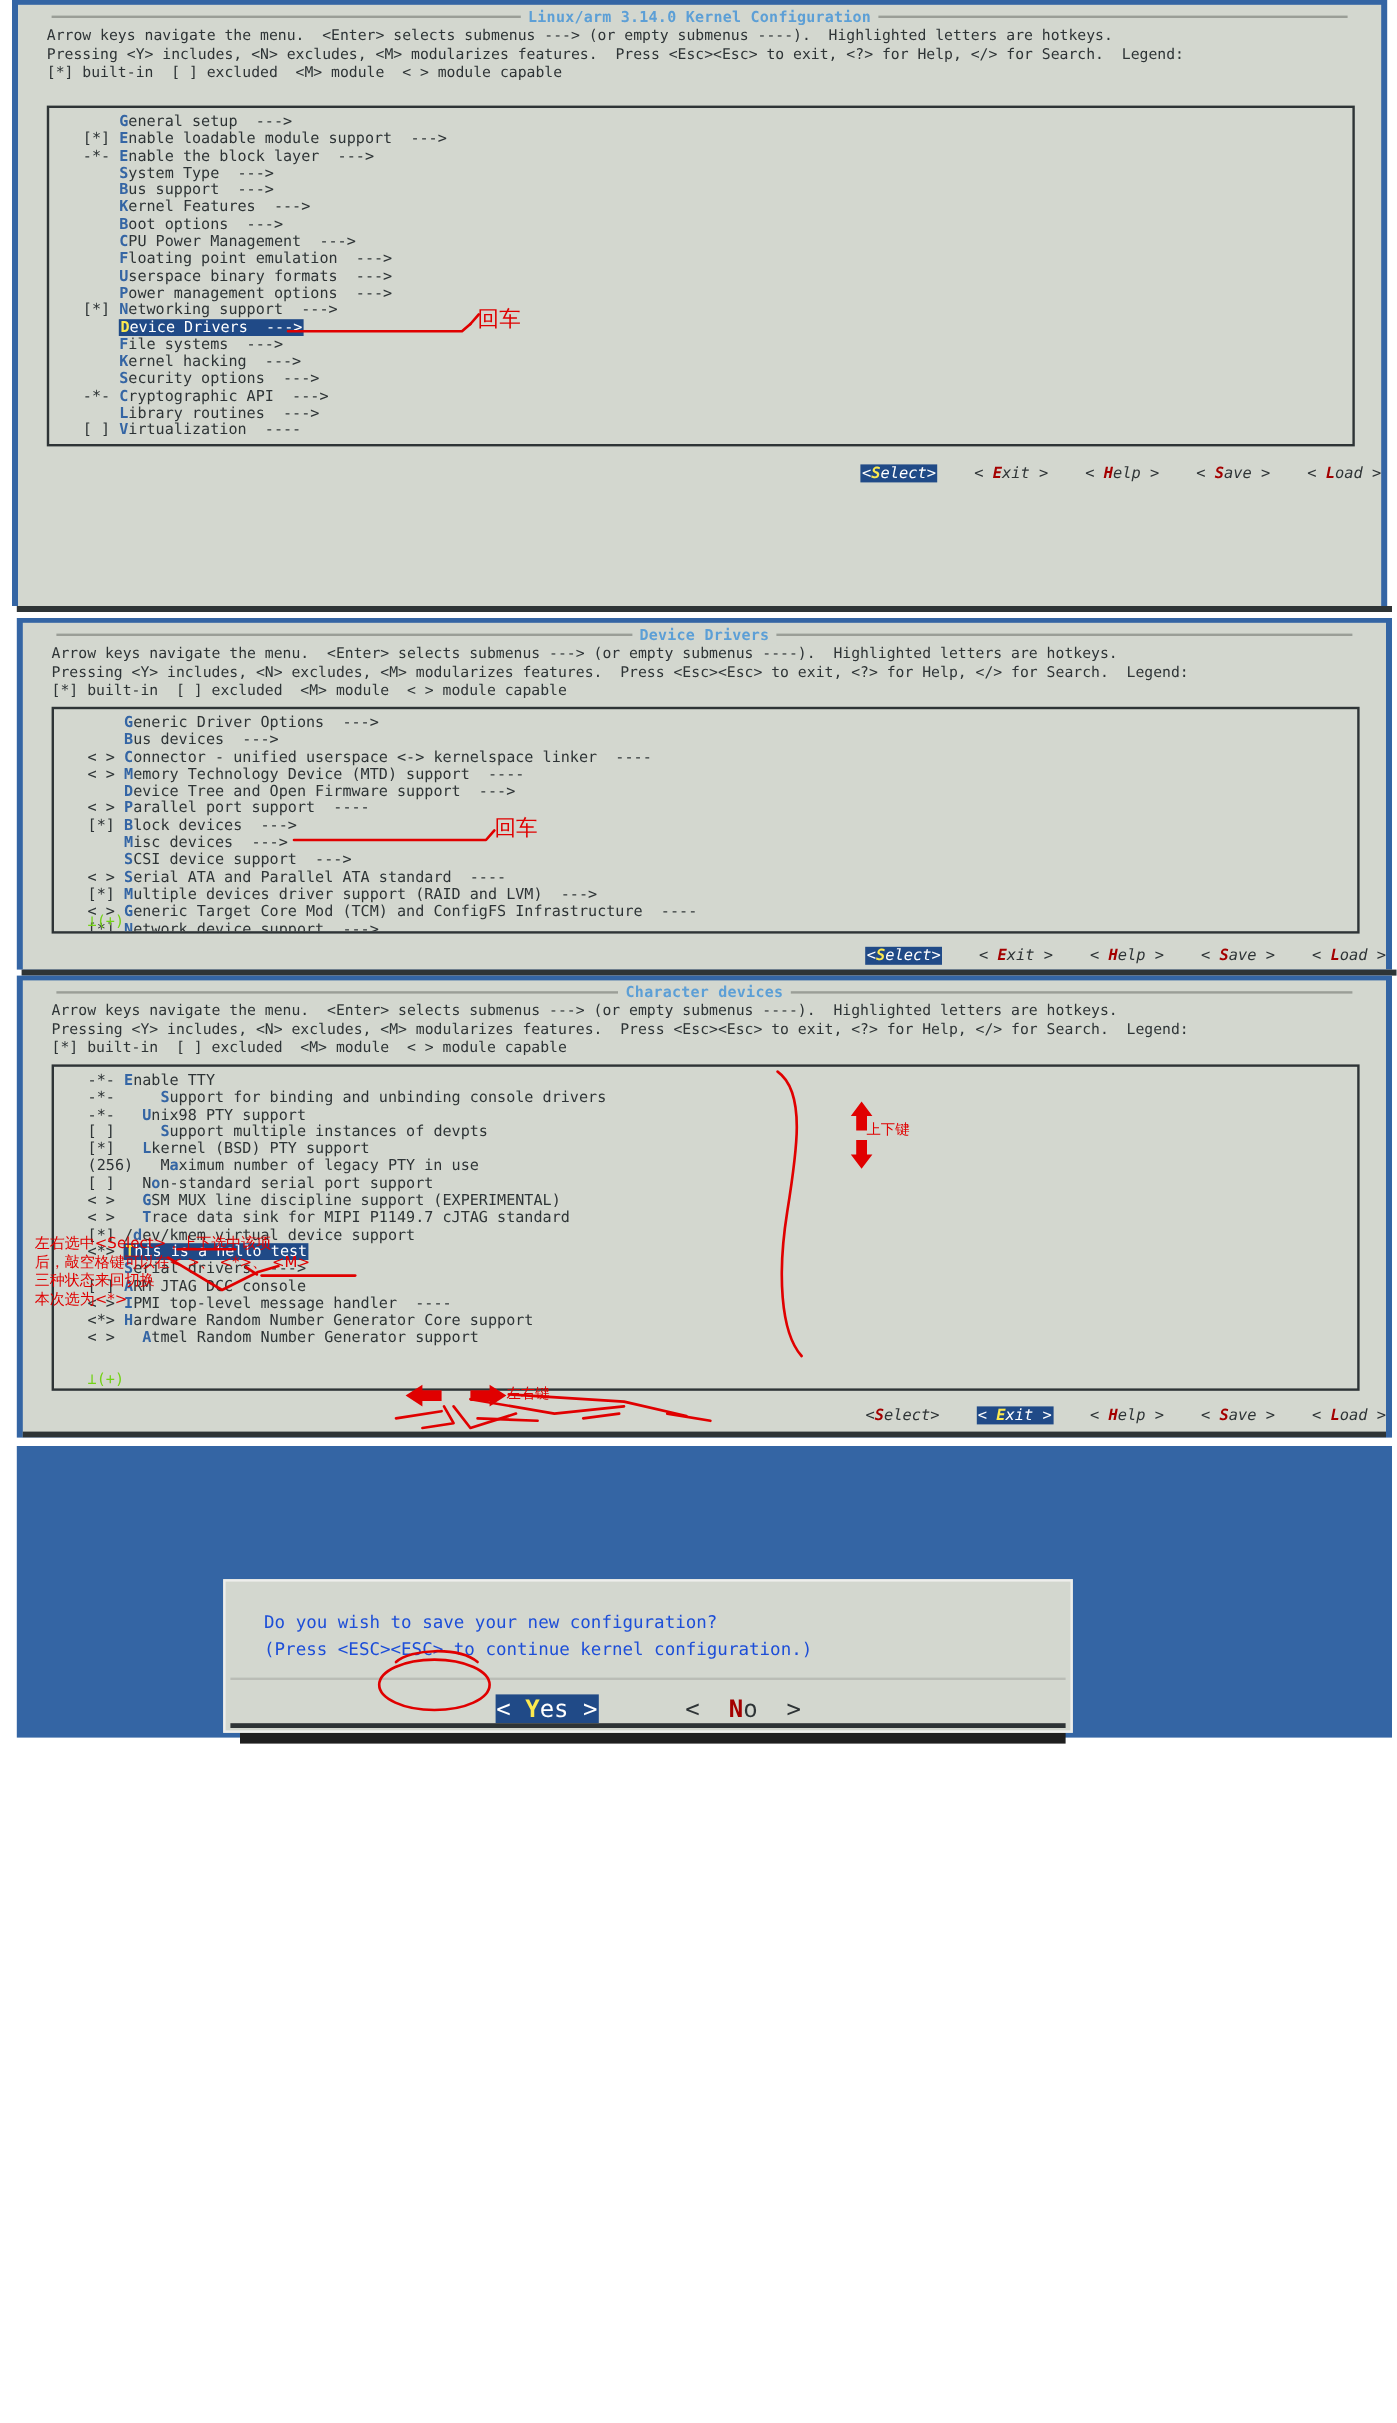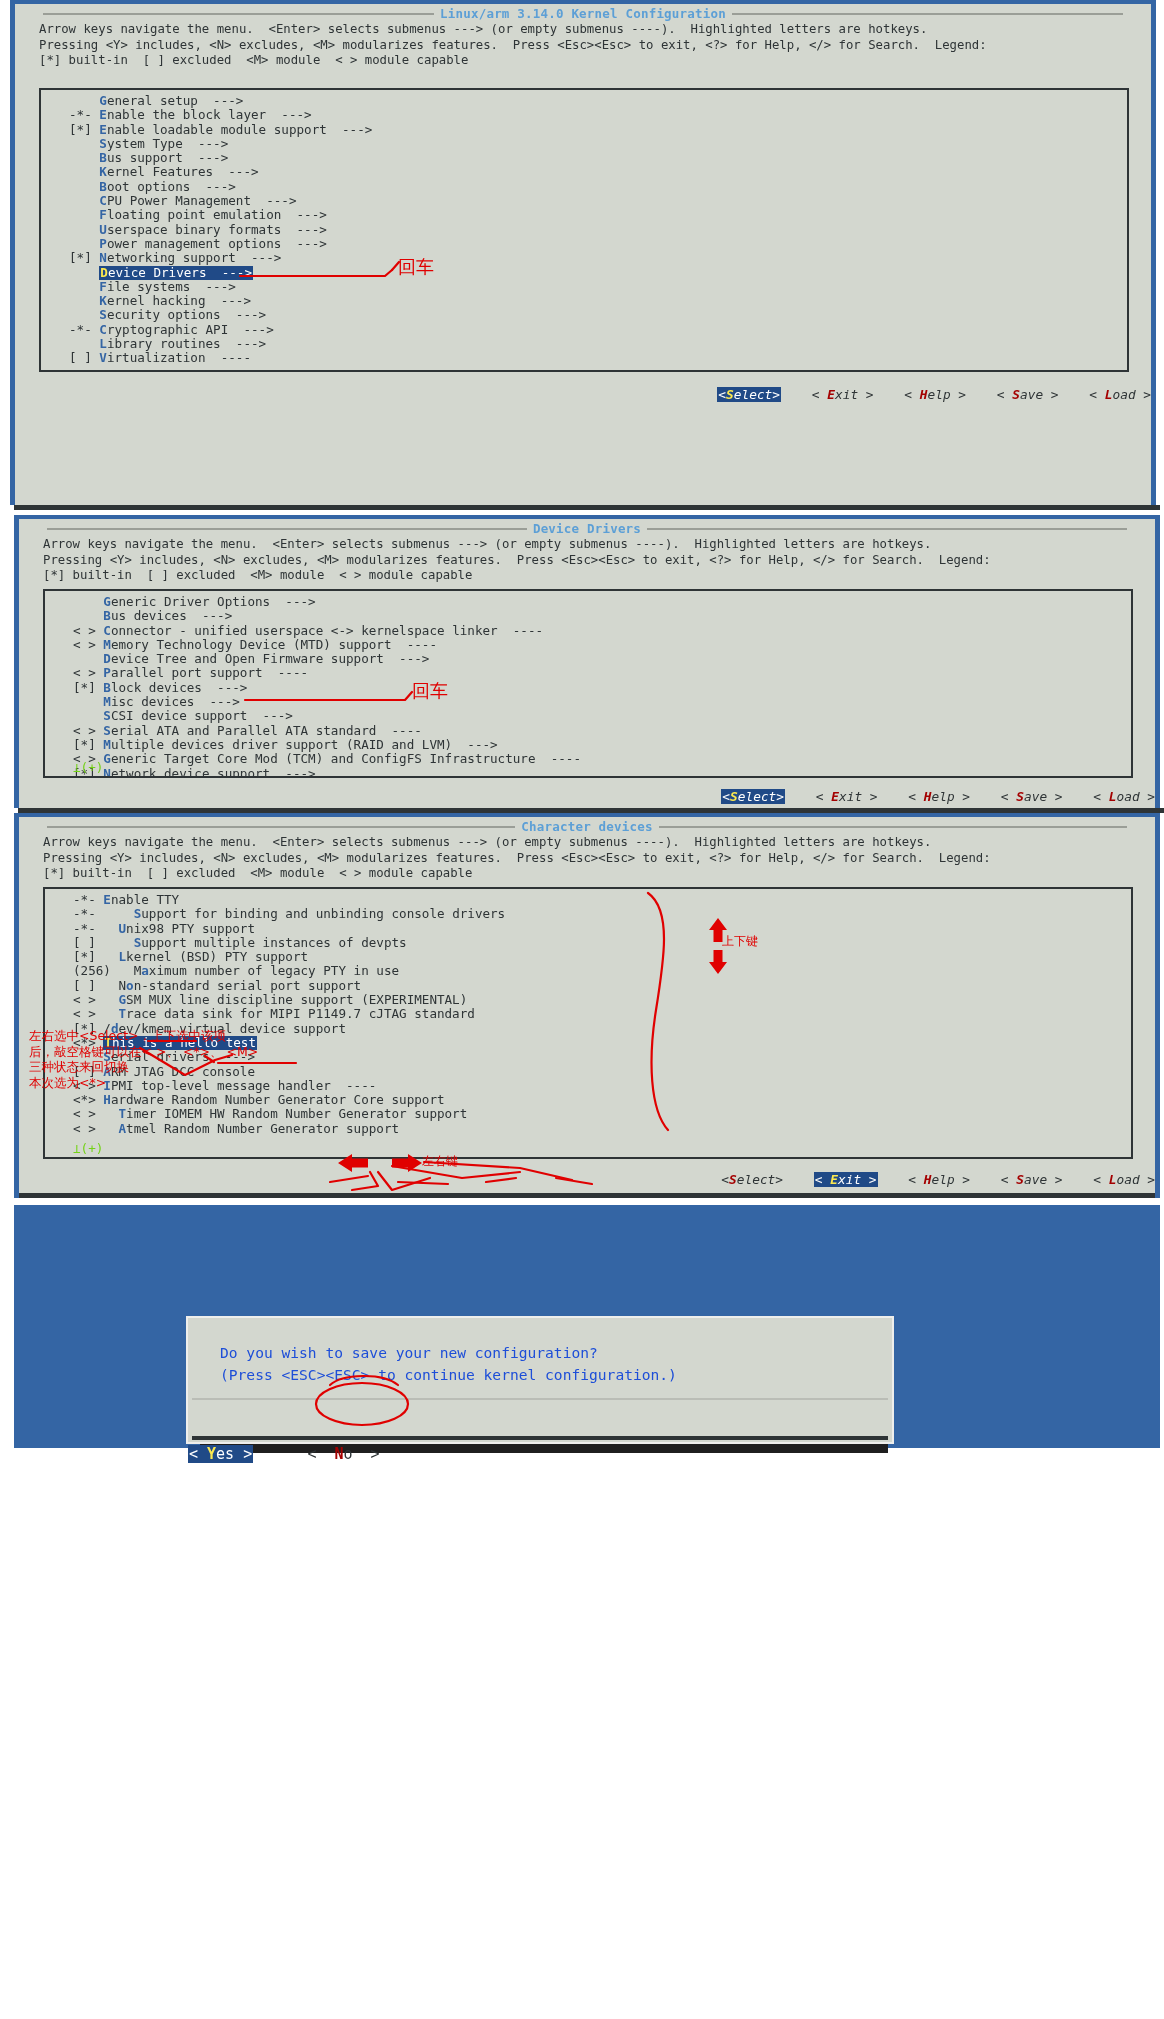--- a/index.html
+++ b/index.html
@@ -27,21 +27,21 @@
   .btn-sel .btn-hk{color:#fce94f;}
   .mc-bottomline{position:absolute;left:0;right:0;height:5px;background:#2e3436;}
   .shadowbar{position:absolute;background:#2e3436;}
 
   
   .dlg-bg{position:absolute;background:#3465a4;}
   .dlg-shadow{position:absolute;background:#1f1f1f;}
   .dlg{position:absolute;background:#d3d7cf;border:2px solid #eeeeec;box-sizing:border-box;}
   .dlg-text{position:absolute;white-space:pre;font-size:14.6px;line-height:22px;color:#1d4ed8;}
   .dlg-sep{position:absolute;left:4px;right:4px;border-top:2px solid #babdb6;}
-  .dlg-btns{position:absolute;left:0;right:0;text-align:left;white-space:pre;font-size:15px;color:#2e3436;margin-top:33px;}
+  .dlg-btns{position:absolute;left:0;right:0;text-align:center;white-space:pre;font-size:20px;color:#2e3436;}
   .dlg-under{position:absolute;left:4px;right:4px;height:4px;background:#2e3436;}
 
   
   .ann{position:absolute;color:#e00000;font-family:"DejaVu Sans","Liberation Sans",sans-serif;}
   .ann-cjk{font-size:13px;line-height:18px;white-space:pre;}
   svg.overlay{position:absolute;left:0;top:0;width:1164px;height:2019px;pointer-events:none;}
 
   
   .footer-cmd{position:absolute;font-family:"DejaVu Sans","Liberation Sans",sans-serif;
               font-size:19px;color:#1a1a1a;}
@@ -56,22 +56,22 @@
   <div class="mc" id="p1" style="left:10px;top:0px;width:1146px;height:505px;">
     <div class="mc-inner">
       <div class="mc-titlerule"></div>
       <div class="mc-title"><span>Linux/arm 3.14.0 Kernel Configuration</span></div>
       <div class="mc-help"><span>Arrow keys navigate the menu.  &lt;Enter&gt; selects submenus ---&gt; (or empty submenus ----).  Highlighted letters are hotkeys.</span>
 <span>Pressing &lt;Y&gt; includes, &lt;N&gt; excludes, &lt;M&gt; modularizes features.  Press &lt;Esc&gt;&lt;Esc&gt; to exit, &lt;?&gt; for Help, &lt;/&gt; for Search.  Legend:</span>
 <span>[*] built-in  [ ] excluded  &lt;M&gt; module  &lt; &gt; module capable</span></div>
       <div class="mc-list" style="left:24px;right:22px;top:84px;height:280px;">
         <div class="mc-listinner" id="p1rows">
             <div class="row"><span>    </span><span><span class="hk">G</span><span>eneral setup  ---&gt;</span></span></div>
+            <div class="row"><span>[*] </span><span><span class="hk">E</span><span>nable loadable module support  ---&gt;</span></span></div>
             <div class="row"><span>-*- </span><span><span class="hk">E</span><span>nable the block layer  ---&gt;</span></span></div>
-            <div class="row"><span>[*] </span><span><span class="hk">E</span><span>nable loadable module support  ---&gt;</span></span></div>
             <div class="row"><span>    </span><span><span class="hk">S</span><span>ystem Type  ---&gt;</span></span></div>
             <div class="row"><span>    </span><span><span class="hk">B</span><span>us support  ---&gt;</span></span></div>
             <div class="row"><span>    </span><span><span class="hk">K</span><span>ernel Features  ---&gt;</span></span></div>
             <div class="row"><span>    </span><span><span class="hk">B</span><span>oot options  ---&gt;</span></span></div>
             <div class="row"><span>    </span><span><span class="hk">C</span><span>PU Power Management  ---&gt;</span></span></div>
             <div class="row"><span>    </span><span><span class="hk">F</span><span>loating point emulation  ---&gt;</span></span></div>
             <div class="row"><span>    </span><span><span class="hk">U</span><span>serspace binary formats  ---&gt;</span></span></div>
             <div class="row"><span>    </span><span><span class="hk">P</span><span>ower management options  ---&gt;</span></span></div>
             <div class="row"><span>[*] </span><span><span class="hk">N</span><span>etworking support  ---&gt;</span></span></div>
             <div class="row"><span>    </span><span class="sel"><span class="hk">D</span><span>evice Drivers  ---&gt;</span></span></div>
@@ -136,21 +136,20 @@
             <div class="row"><span>(256)   M</span><span><span class="hk">a</span><span>ximum number of legacy PTY in use</span></span></div>
             <div class="row"><span>[ ]   N</span><span><span class="hk">o</span><span>n-standard serial port support</span></span></div>
             <div class="row"><span>&lt; &gt;   </span><span><span class="hk">G</span><span>SM MUX line discipline support (EXPERIMENTAL)</span></span></div>
             <div class="row"><span>&lt; &gt;   </span><span><span class="hk">T</span><span>race data sink for MIPI P1149.7 cJTAG standard</span></span></div>
             <div class="row"><span>[*] /</span><span><span class="hk">d</span><span>ev/kmem virtual device support</span></span></div>
             <div class="row"><span>&lt;*&gt; </span><span class="sel"><span class="hk">T</span><span>his is a hello test</span></span></div>
             <div class="row"><span>    </span><span><span class="hk">S</span><span>erial drivers  ---&gt;</span></span></div>
             <div class="row"><span>[ ] </span><span><span class="hk">A</span><span>RM JTAG DCC console</span></span></div>
             <div class="row"><span>&lt; &gt; </span><span><span class="hk">I</span><span>PMI top-level message handler  ----</span></span></div>
             <div class="row"><span>&lt;*&gt; </span><span><span class="hk">H</span><span>ardware Random Number Generator Core support</span></span></div>
-            <div class="row"><span>&lt; &gt;   </span><span><span class="hk">T</span><span>imer IOMEM HW Random Number Generator support</span></span></div>
             <div class="row"><span>&lt; &gt;   </span><span><span class="hk">A</span><span>tmel Random Number Generator support</span></span></div>
           </div>
         <div class="plus" id="p3plus" style="position:absolute;bottom:1px;left:0;">⊥(+)</div>
       </div>
       <div class="mc-btns" id="p3btns" style="top:355px;"><span>&lt;<span class="btn-hk">S</span>elect&gt;</span>    <span class="btn-sel">&lt; <span class="btn-hk">E</span>xit &gt;</span>    <span>&lt; <span class="btn-hk">H</span>elp &gt;</span>    <span>&lt; <span class="btn-hk">S</span>ave &gt;</span>    <span>&lt; <span class="btn-hk">L</span>oad &gt;</span></div>
     </div>
     <div class="mc-bottomline" style="bottom:0;left:5px;right:5px;"></div>
   </div>
 
   <div class="dlg-bg" style="left:14px;top:1205px;width:1146px;height:243px;"></div>

